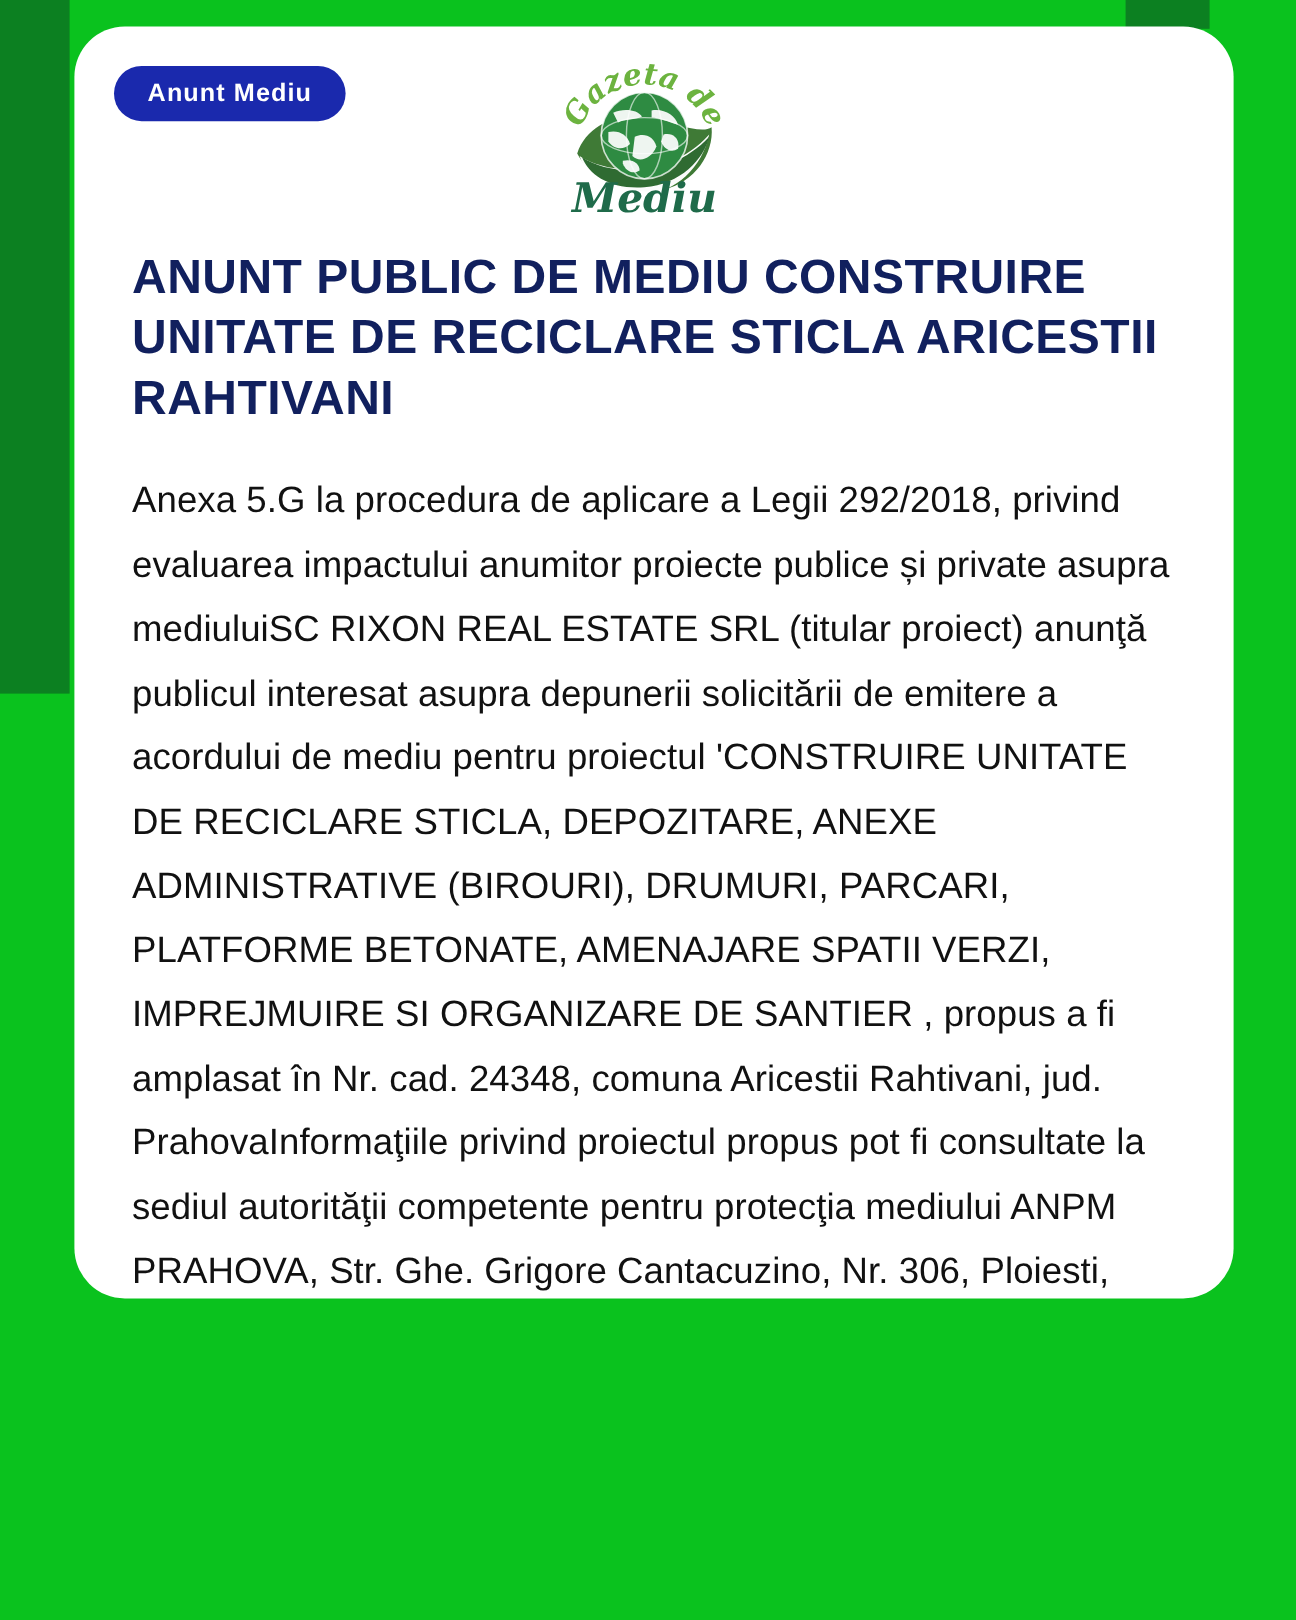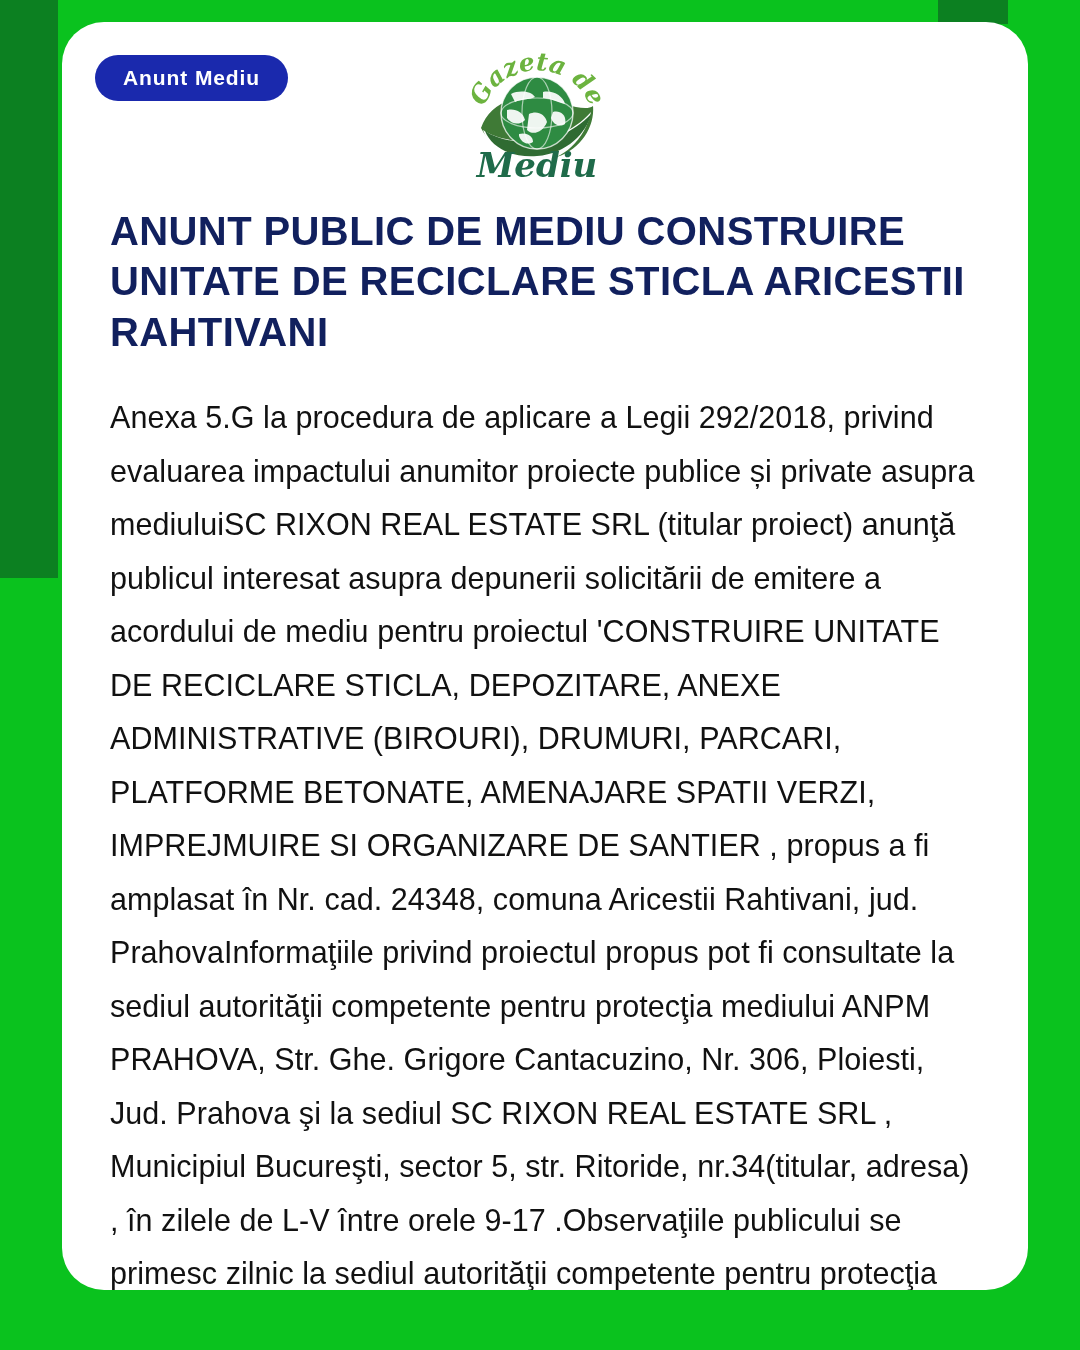--- a/index.html
+++ b/index.html
@@ -29,21 +29,21 @@
     left:938px; top:0;
     width:70px; height:24px;
     background:#0c8021;
     z-index:0;
   }
 
   
   #card {
     position:absolute;
     left:62px; top:22px;
-    width:966px; height:1268px;
+    width:966px; height:1060px;
     background:#ffffff;
     border-radius:42px;
     z-index:2;
     overflow:hidden;
   }
 
   
   .header-row {
     position:relative;
     height:160px;

